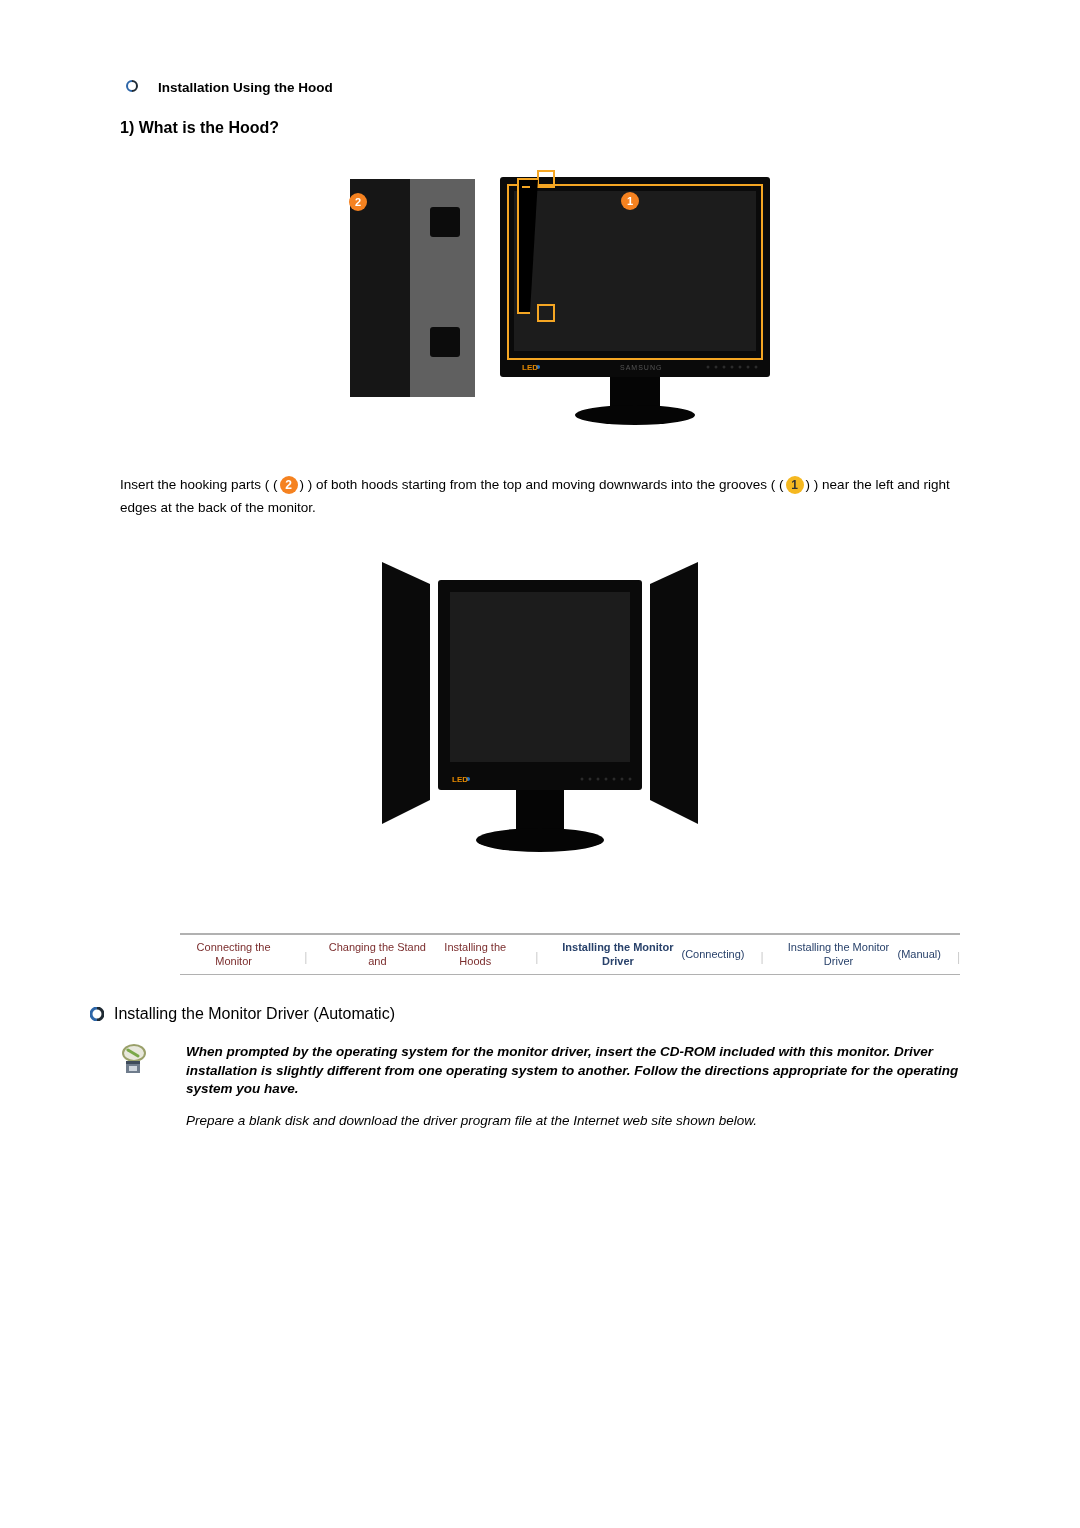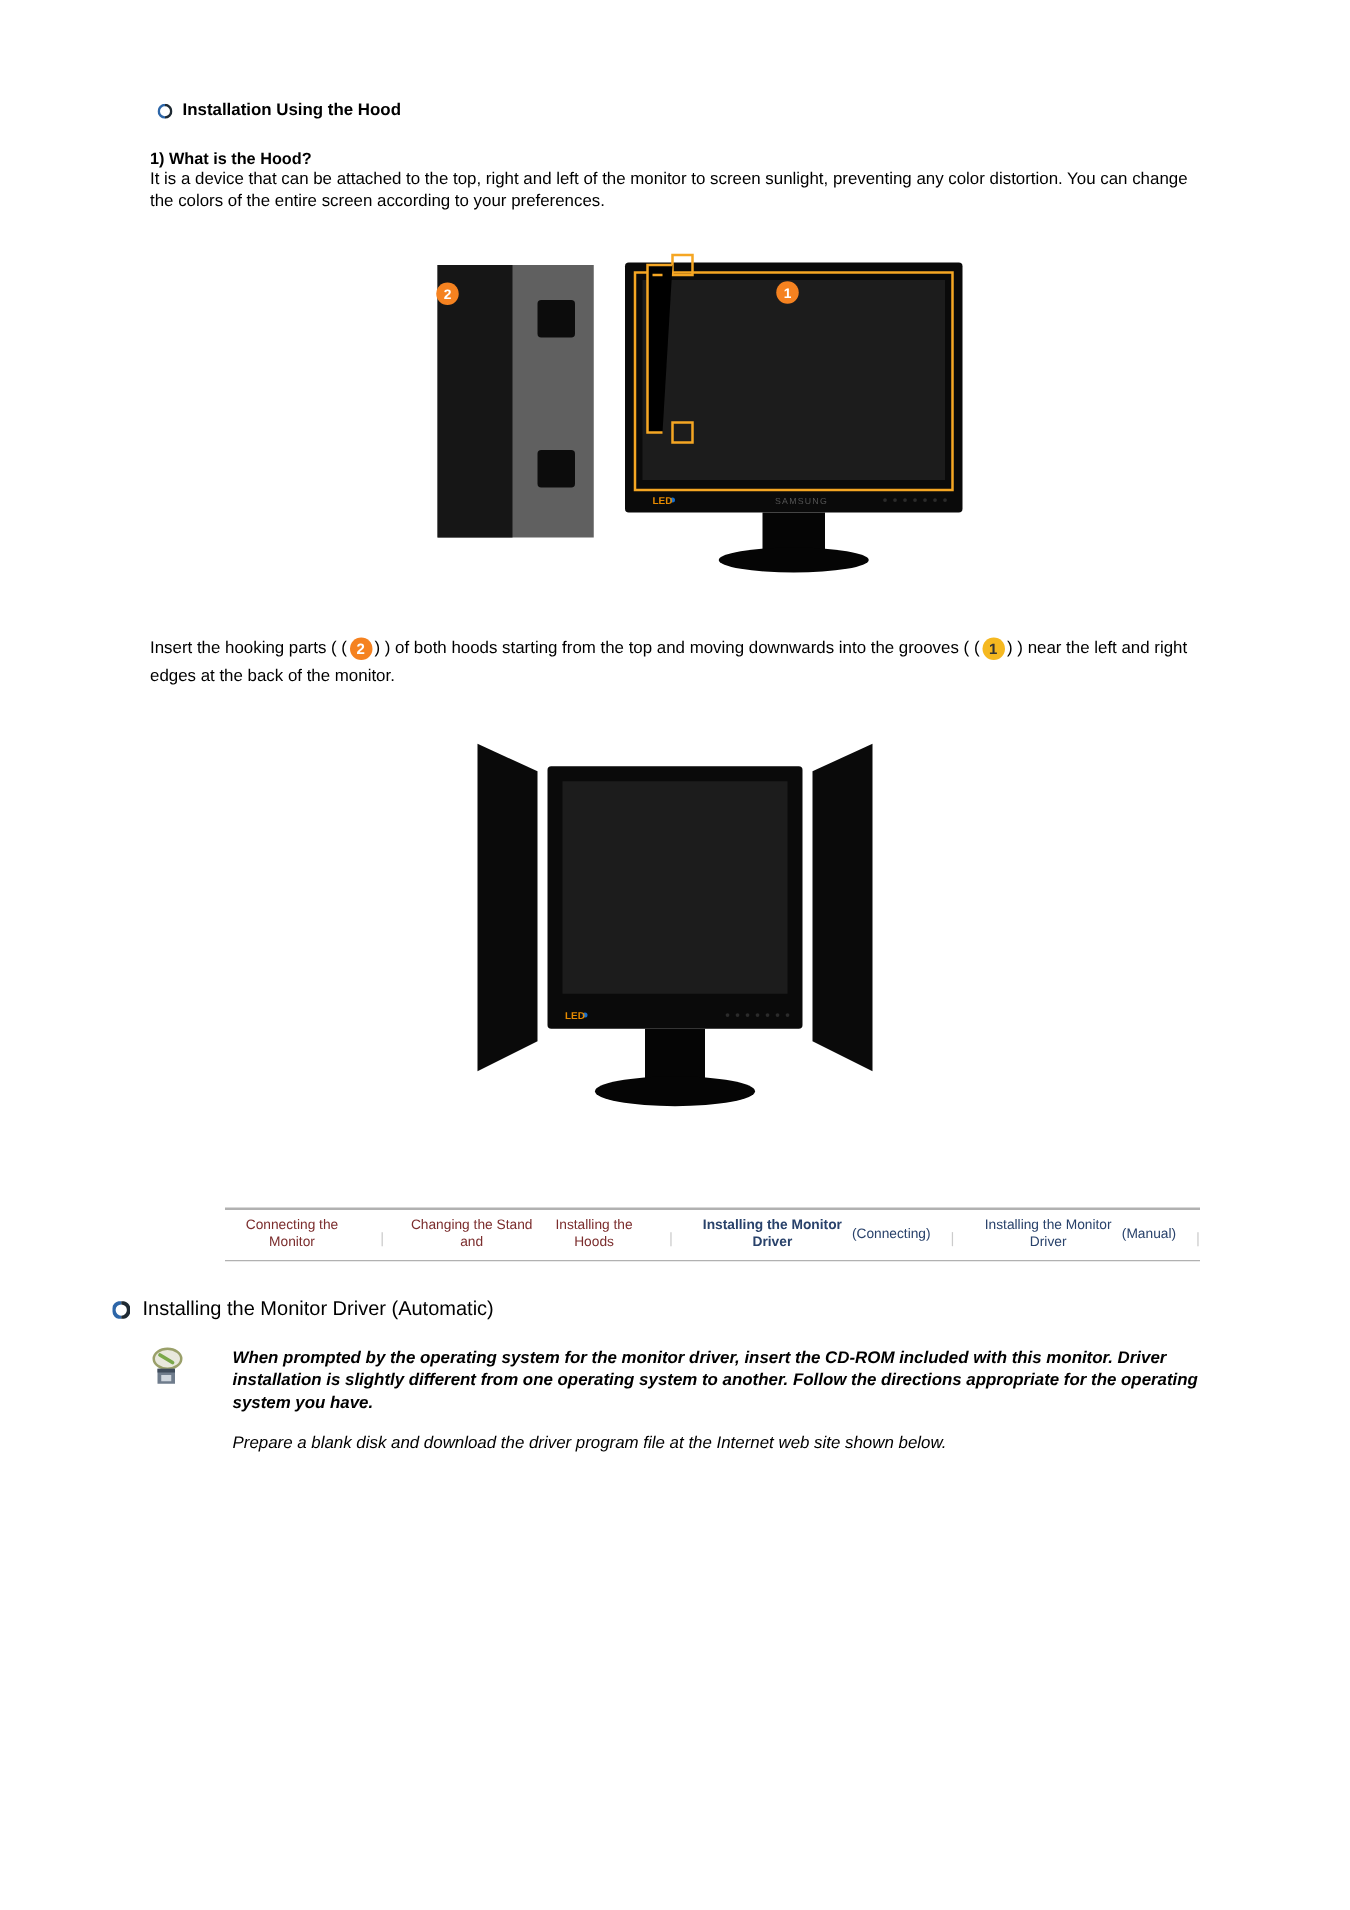--- a/index.html
+++ b/index.html
@@ -9,37 +9,37 @@
     font-family: Arial, Helvetica, sans-serif;
     font-size: 13px;
     color: #000000;
     width: 1080px;
   }
   .page {
     padding: 80px 120px 100px 120px;
   }
   .section-title-row {
     display: flex;
-    align-items: flex-end;
-    gap: 8px;
+    align-items: flex-start;
+    gap: 20px;
     margin-bottom: 24px;
     margin-left: 6px;
   }
   .halfring-icon svg { display: block; }
   .halfring-icon path { fill: none; }
   .blue-half { stroke: #2d66a8; }
   .dark-half { stroke: #1f2a33; }
   .section-title {
     font-weight: bold;
     color: #000000;
     font-size: 13.5px;
   }
   .sub-heading {
     font-weight: bold;
-    font-size: 13px;
+    font-size: 16px;
     margin-top: 8px;
   }
   .body-text {
     font-size: 13.5px;
     line-height: 1.35;
   }
   .figure-wrap {
     text-align: center;
     margin: 30px 0 24px 0;
   }
@@ -147,21 +147,20 @@
     <span class="halfring-icon">
       <svg width="12" height="12" viewBox="0 0 12 12">
         <path class="blue-half" d="M6 1 A5 5 0 0 0 6 11" stroke-width="2"></path>
         <path class="dark-half" d="M6 1 A5 5 0 0 1 6 11" stroke-width="2"></path>
       </svg>
     </span>
     <span class="section-title">Installation Using the Hood</span>
   </div>
 
   <div class="sub-heading">1) What is the Hood?</div>
-  <div class="body-text">It is a device that can be attached to the top, right and left of the monitor to screen sunlight, preventing any color distortion. You can change the colors of the entire screen according to your preferences.</div>
 
   <div class="figure-wrap">
     <svg width="500" height="280" viewBox="0 0 500 280">
 
       <rect class="photo-bg" x="60" y="12" width="125" height="218"></rect>
       <rect class="photo-dark" x="60" y="12" width="60" height="218"></rect>
       <rect class="photo-hinge" x="140" y="40" width="30" height="30" rx="3"></rect>
       <rect class="photo-hinge" x="140" y="160" width="30" height="30" rx="3"></rect>
 
       <circle cx="68" cy="35" r="9" fill="#f58220"></circle>

